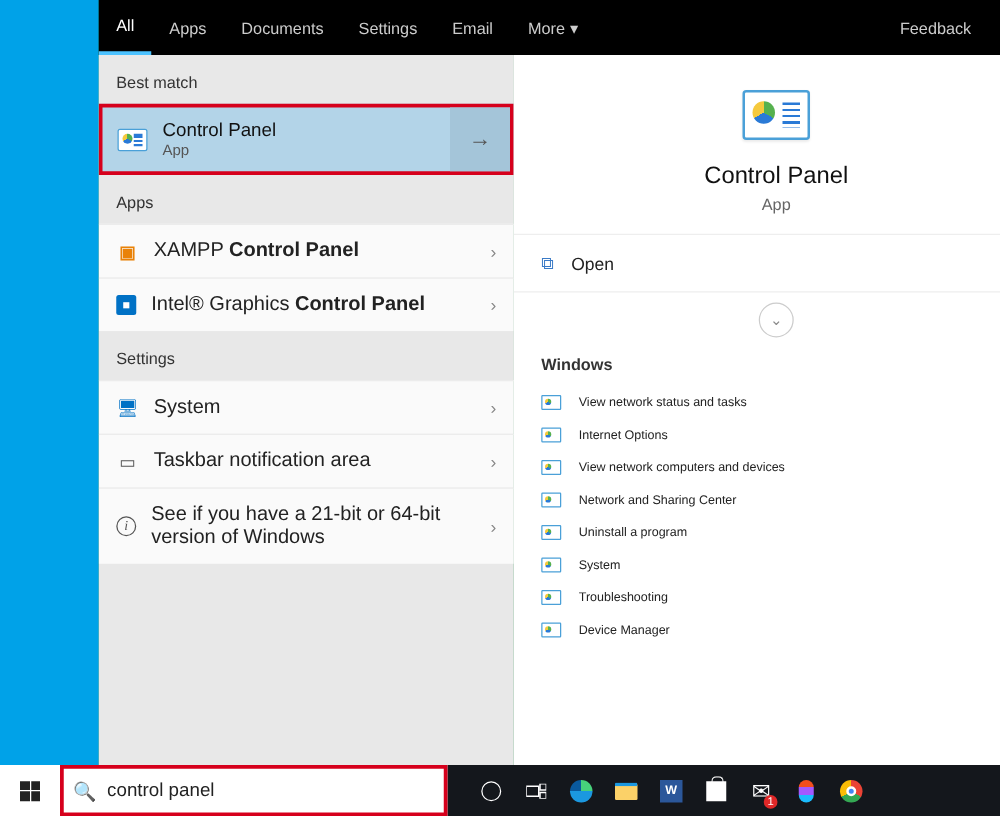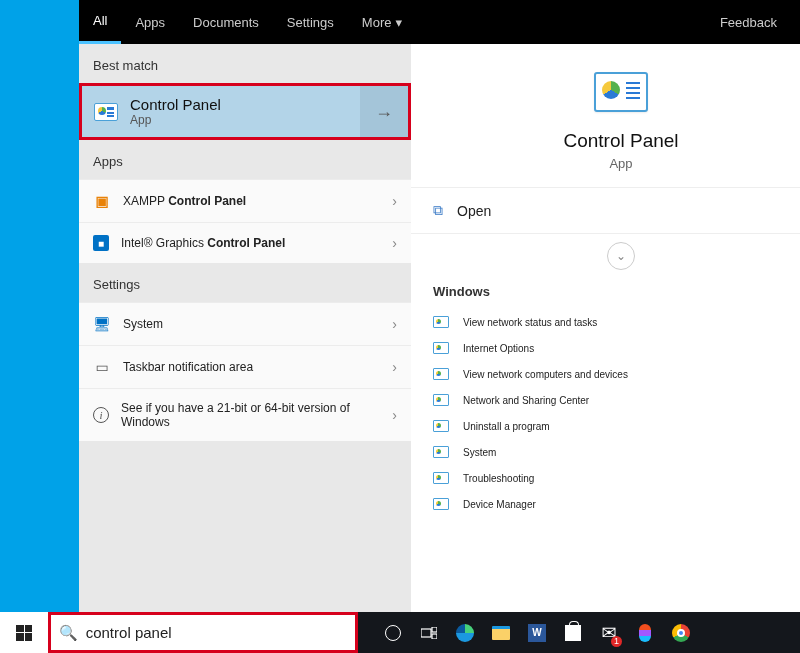--- a/index.html
+++ b/index.html
@@ -18,21 +18,21 @@
 .best { display: flex; align-items: stretch; background: #b3d4e8; border: 3px solid #d6001c; margin: 0 0 0 0; }
 .best-main { display: flex; align-items: center; gap: 12px; padding: 10px 12px; flex: 1; }
 .cp-icon-sm { width: 24px; height: 18px; background: #fff; border: 1px solid #4aa0d8; border-radius: 2px; position: relative; }
 .cp-icon-sm::before { content: ""; position: absolute; left: 3px; top: 3px; width: 8px; height: 8px; border-radius: 50%; background: conic-gradient(#56b14e 0 120deg,#2a7ad6 120deg 240deg,#f5c93d 240deg 360deg); }
 .cp-icon-sm::after { content: ""; position: absolute; right: 3px; top: 3px; width: 7px; height: 10px; background: linear-gradient(#2a7ad6 0 33%, transparent 33% 50%, #2a7ad6 50% 66%, transparent 66% 83%, #2a7ad6 83% 100%); }
 .best-text { display: flex; flex-direction: column; }
 .best-title { font-size: 15px; color: #111; }
 .best-sub { font-size: 12px; color: #555; }
 .best-arrow { width: 48px; background: #a4c5d9; display: flex; align-items: center; justify-content: center; color: #555; font-size: 18px; }
 .row { display: flex; align-items: center; gap: 12px; padding: 12px 14px; background: #fafafa; border-top: 1px solid #ececec; cursor: pointer; }
-.row .txt { flex: 1; font-size: 12px; color: #222; }
+.row .txt { flex: 1; font-size: 16px; color: #222; }
 .row .chev { color: #888; font-size: 14px; }
 .ic { width: 18px; height: 18px; display: inline-flex; align-items: center; justify-content: center; font-size: 14px; }
 .ic-xampp { color: #e98208; font-weight: bold; }
 .ic-intel { background: #0071c5; color: #fff; font-size: 10px; width: 16px; height: 16px; border-radius: 2px; }
 .ic-sys { color: #0071c5; }
 .ic-task { color: #555; }
 .ic-info { color: #555; border: 1.5px solid #555; border-radius: 50%; width: 16px; height: 16px; font-size: 11px; font-style: italic; font-family: serif; }
 .right { flex: 1; background: #fff; display: flex; flex-direction: column; padding: 0; overflow: hidden; }
 .hero { display: flex; flex-direction: column; align-items: center; padding: 28px 0 16px; }
 .cp-icon-lg { width: 54px; height: 40px; background: #fff; border: 2px solid #4aa0d8; border-radius: 3px; position: relative; box-shadow: 0 1px 2px rgba(0,0,0,0.08); }
@@ -75,20 +75,21 @@
 </style>
 </head>
 <body>
 
 <div class="startmenu">
   <div class="tabs">
     <div class="tab active">All</div>
     <div class="tab">Apps</div>
     <div class="tab">Documents</div>
     <div class="tab">Settings</div>
+    <div class="tab">Email</div>
     <div class="tab-more">
       <span>More</span>
       <span>▾</span>
     </div>
     <div class="tabs-spacer"></div>
     <div class="feedback">Feedback</div>
     <div class="dots">⋯</div>
   </div>
 
   <div class="panes">

